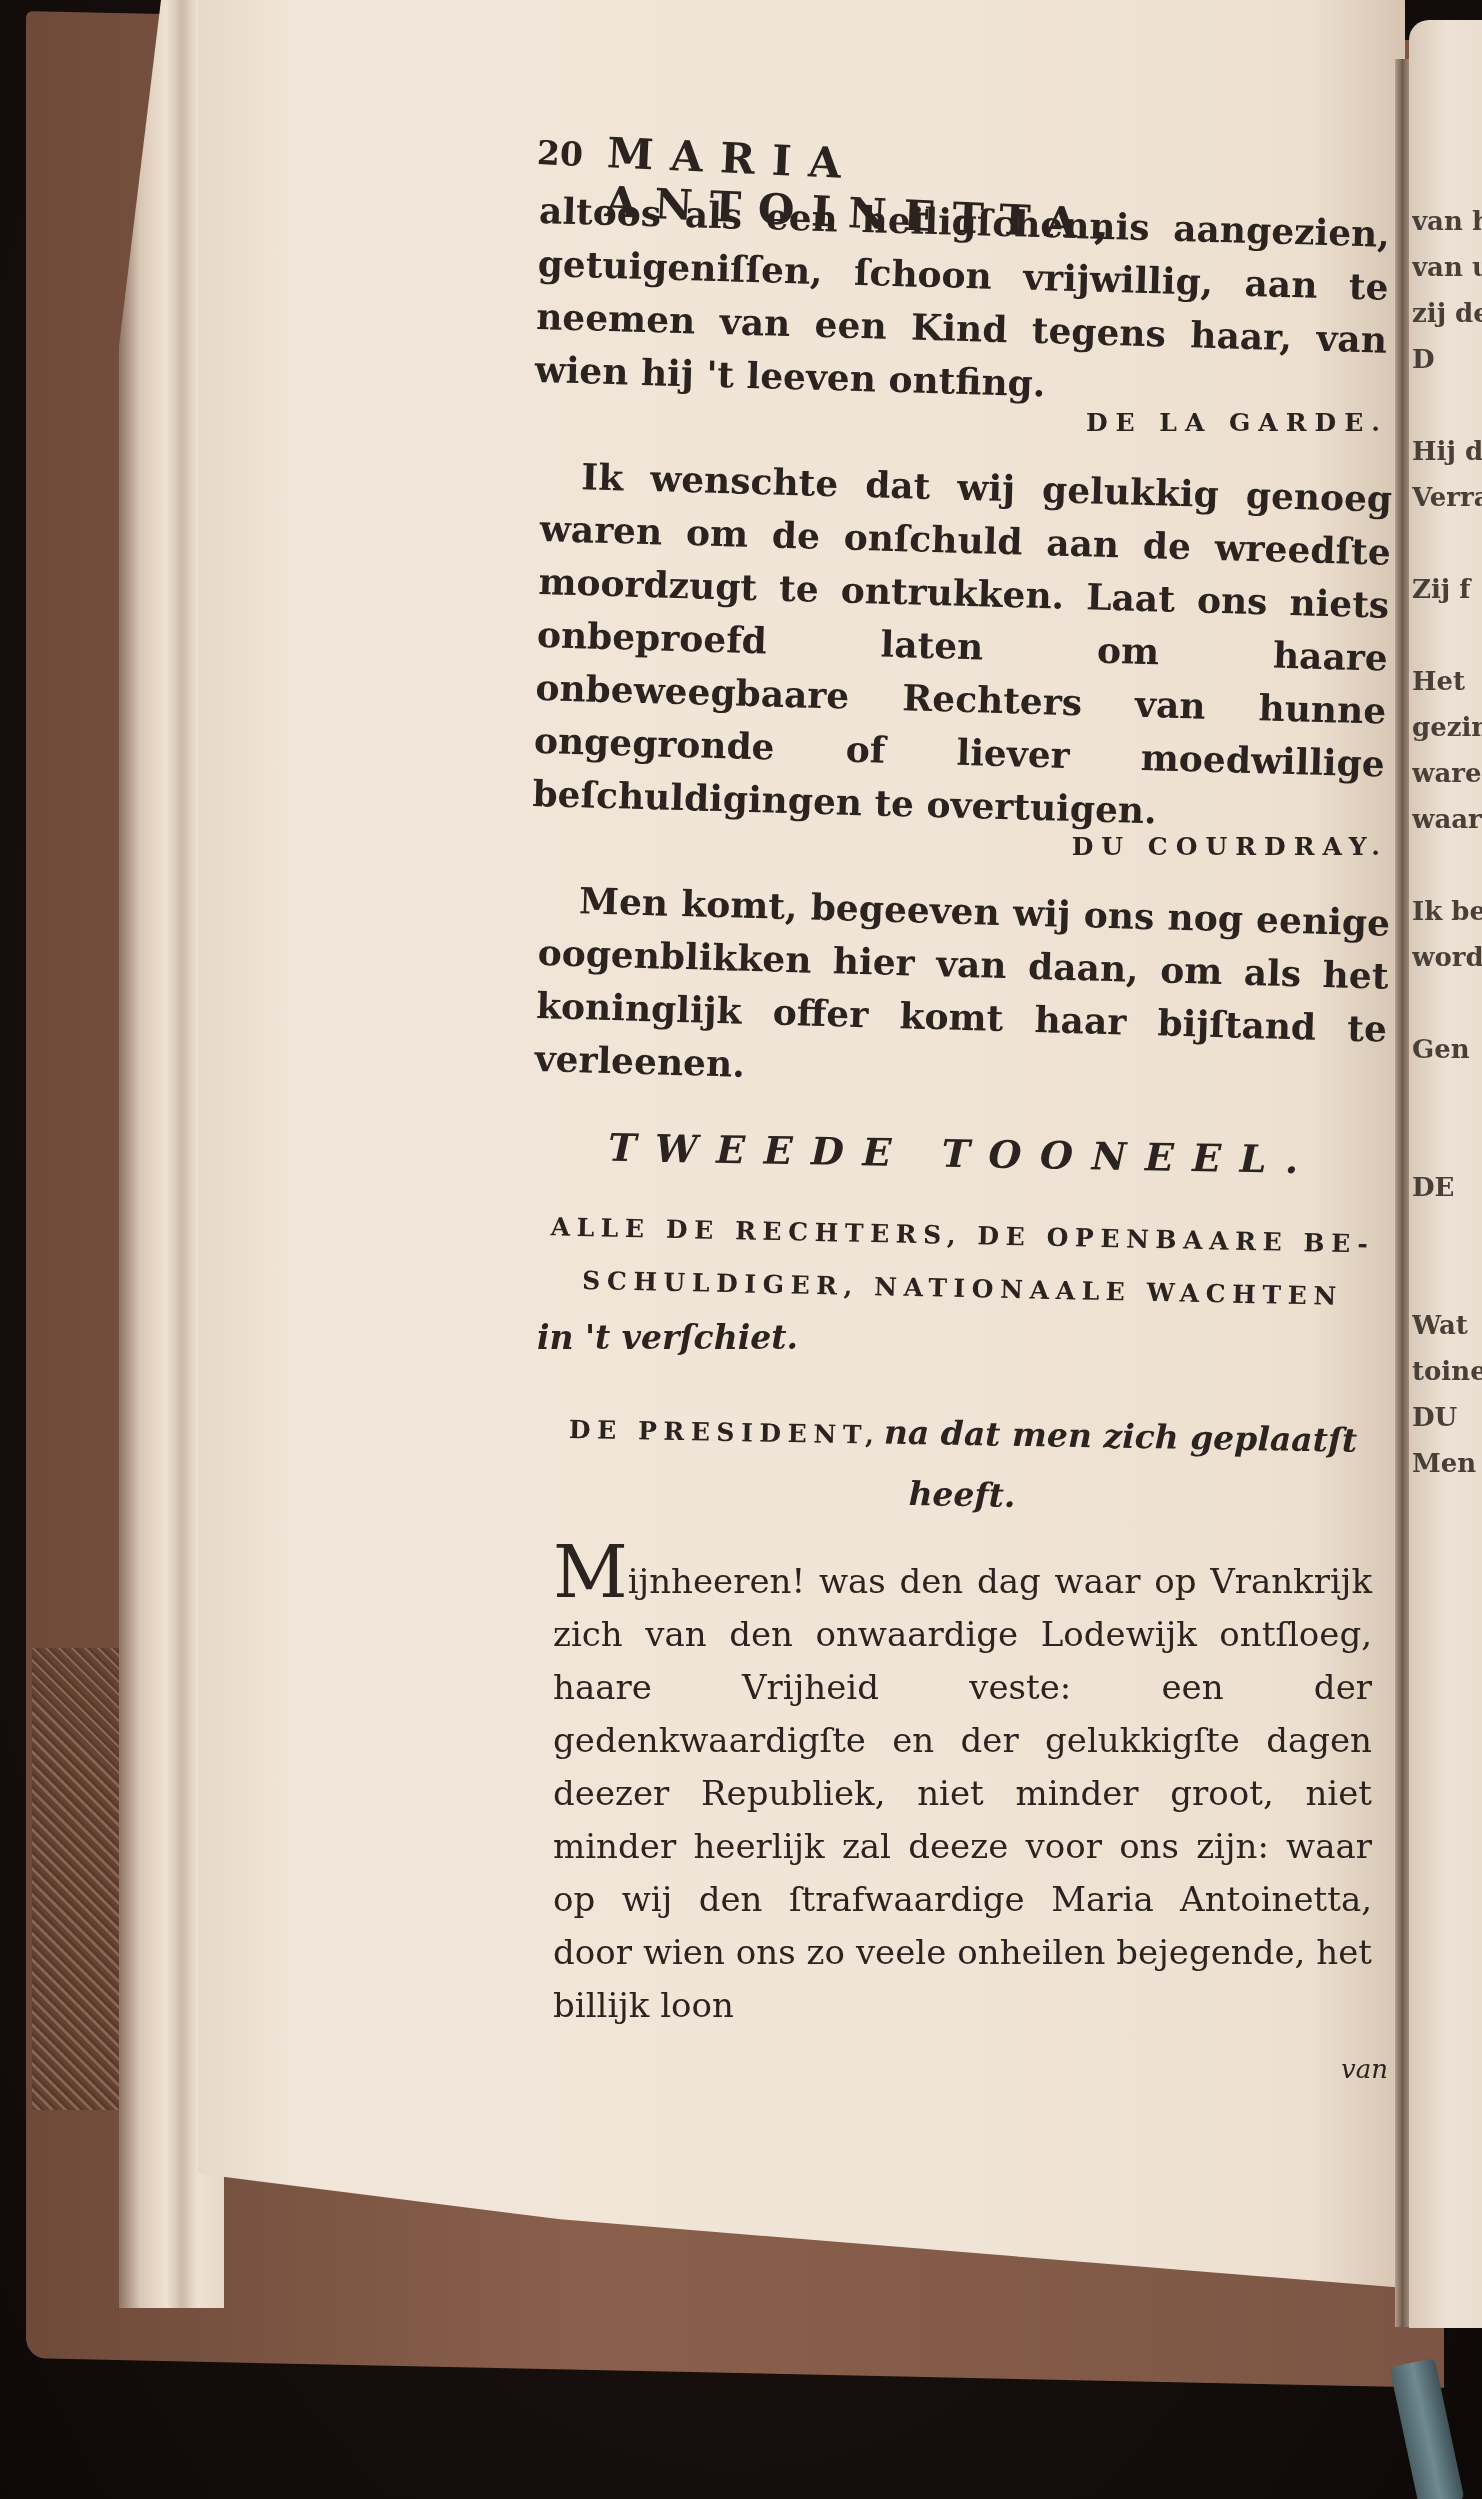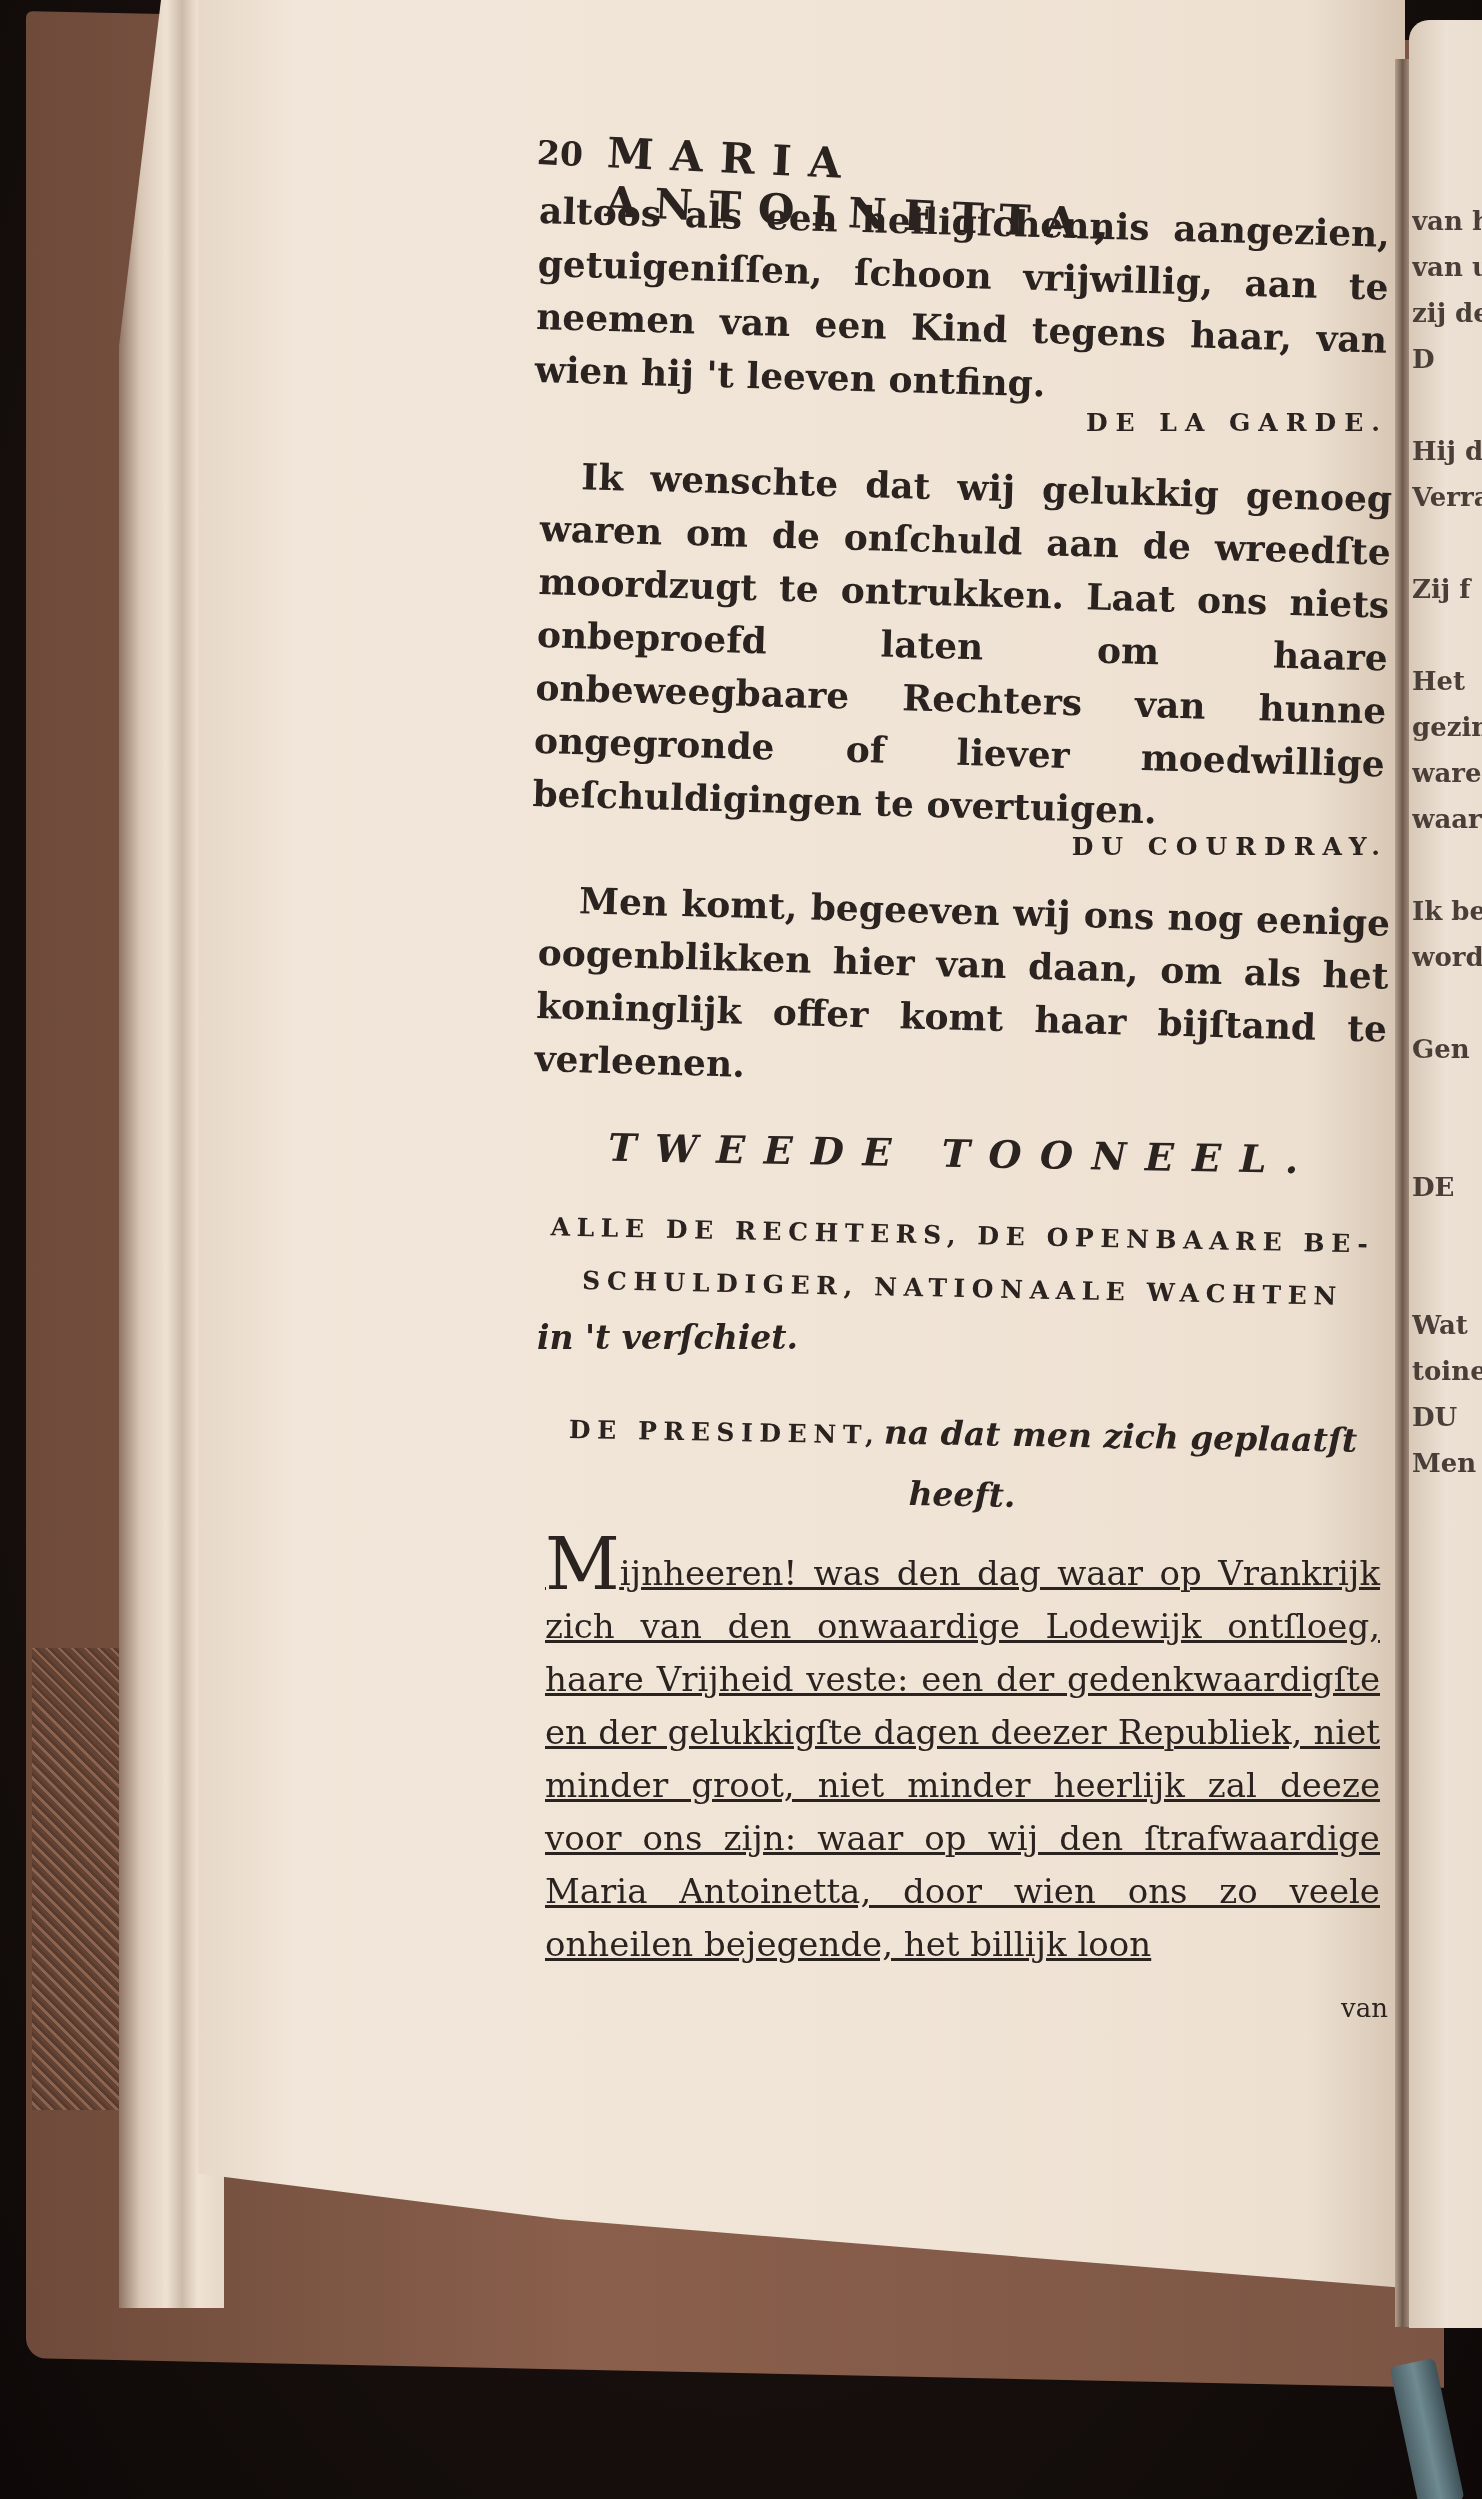--- a/index.html
+++ b/index.html
@@ -80,23 +80,23 @@
     font-size: 25px; letter-spacing: 6.6px; font-weight: bold; text-align: center;
     line-height: 53px; margin: 0; transform: rotate(1.2deg);
   }
   .cast-ital { font-size: 33px; font-style: italic; font-weight: bold; text-align: left; line-height: 46px; }
   .stage-dir {
     margin-top: 46px; text-align: center; line-height: 53px;
     transform: rotate(1deg);
   }
   .stage-dir .sp { font-size: 25px; letter-spacing: 6.6px; font-weight: bold; }
   .stage-dir .it { font-size: 33px; font-style: italic; font-weight: bold; }
-  .speech { font-size: 34px; line-height: 53px; margin: 8px; text-align: justify; text-decoration: underline; }
+  .speech { font-size: 34px; line-height: 53px; margin: 16px; text-align: justify; }
   .dropcap { font-size: 73px; line-height: 53px; font-weight: normal; vertical-align: -4px; }
-  .catchword { text-align: right; font-size: 26px; margin-top: 22px; padding-right: 0; }
+  .catchword { text-align: right; font-size: 26px; margin-top: 22px; padding-right: 0; font-style: italic; }
 
   
   .facing {
     position: absolute; left: 1412px; top: 198px; width: 70px; overflow: hidden;
     color: #4a3f38; font-size: 26px; line-height: 46px; font-weight: bold; white-space: nowrap;
   }
   .facing div { height: 46px; }
 </style>
 </head>
 <body>

